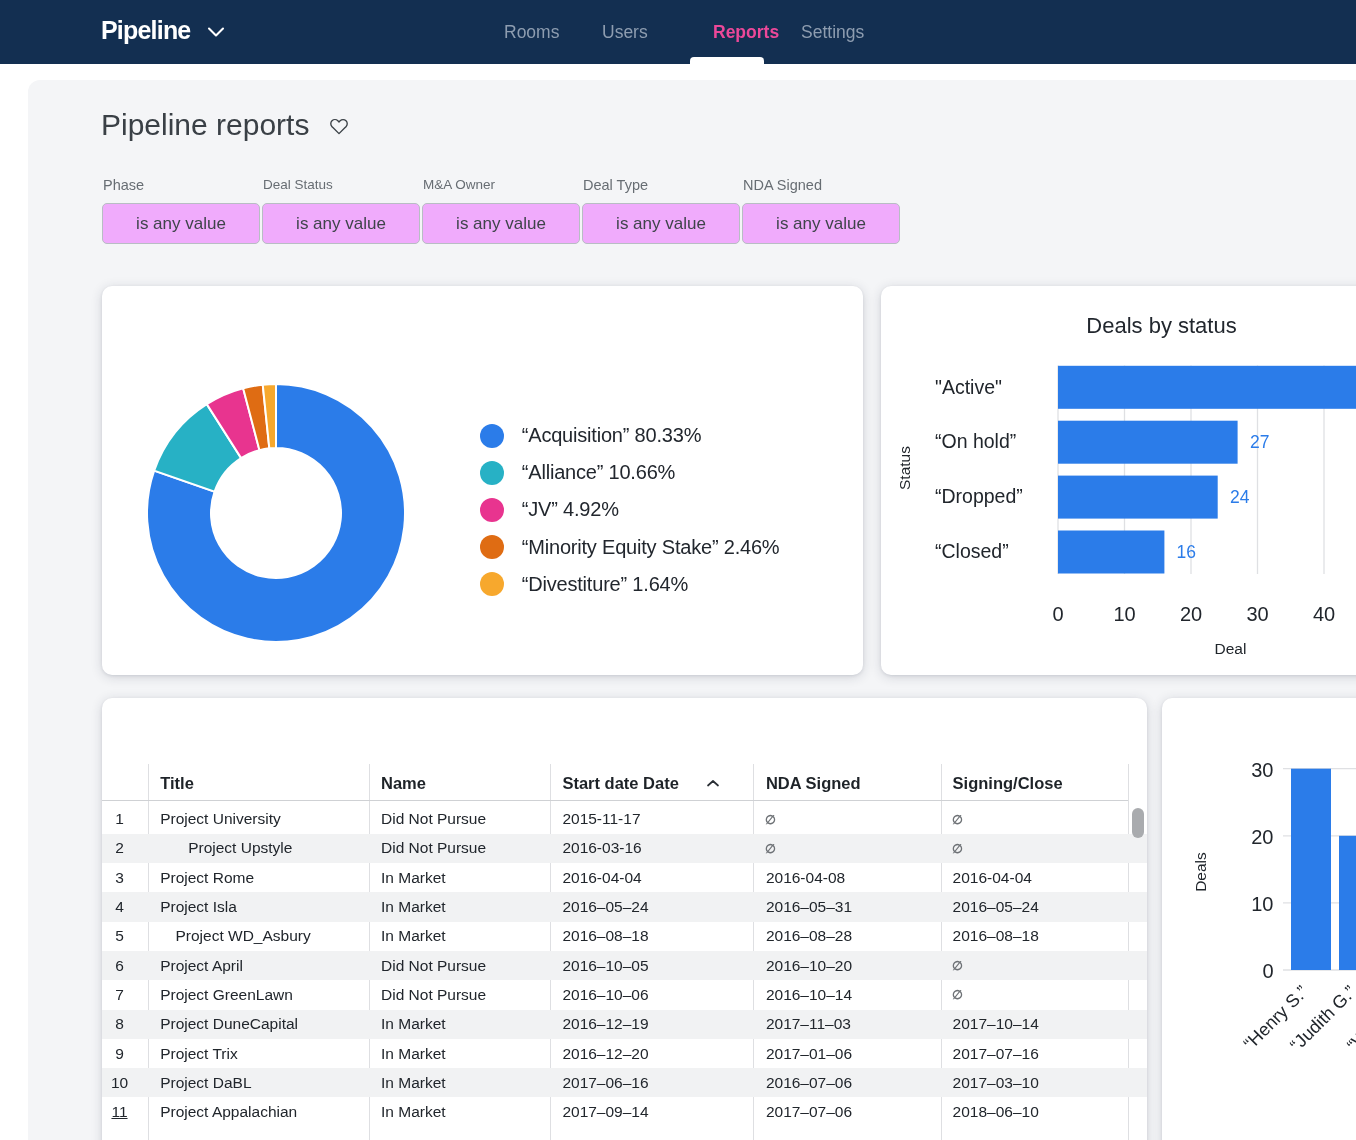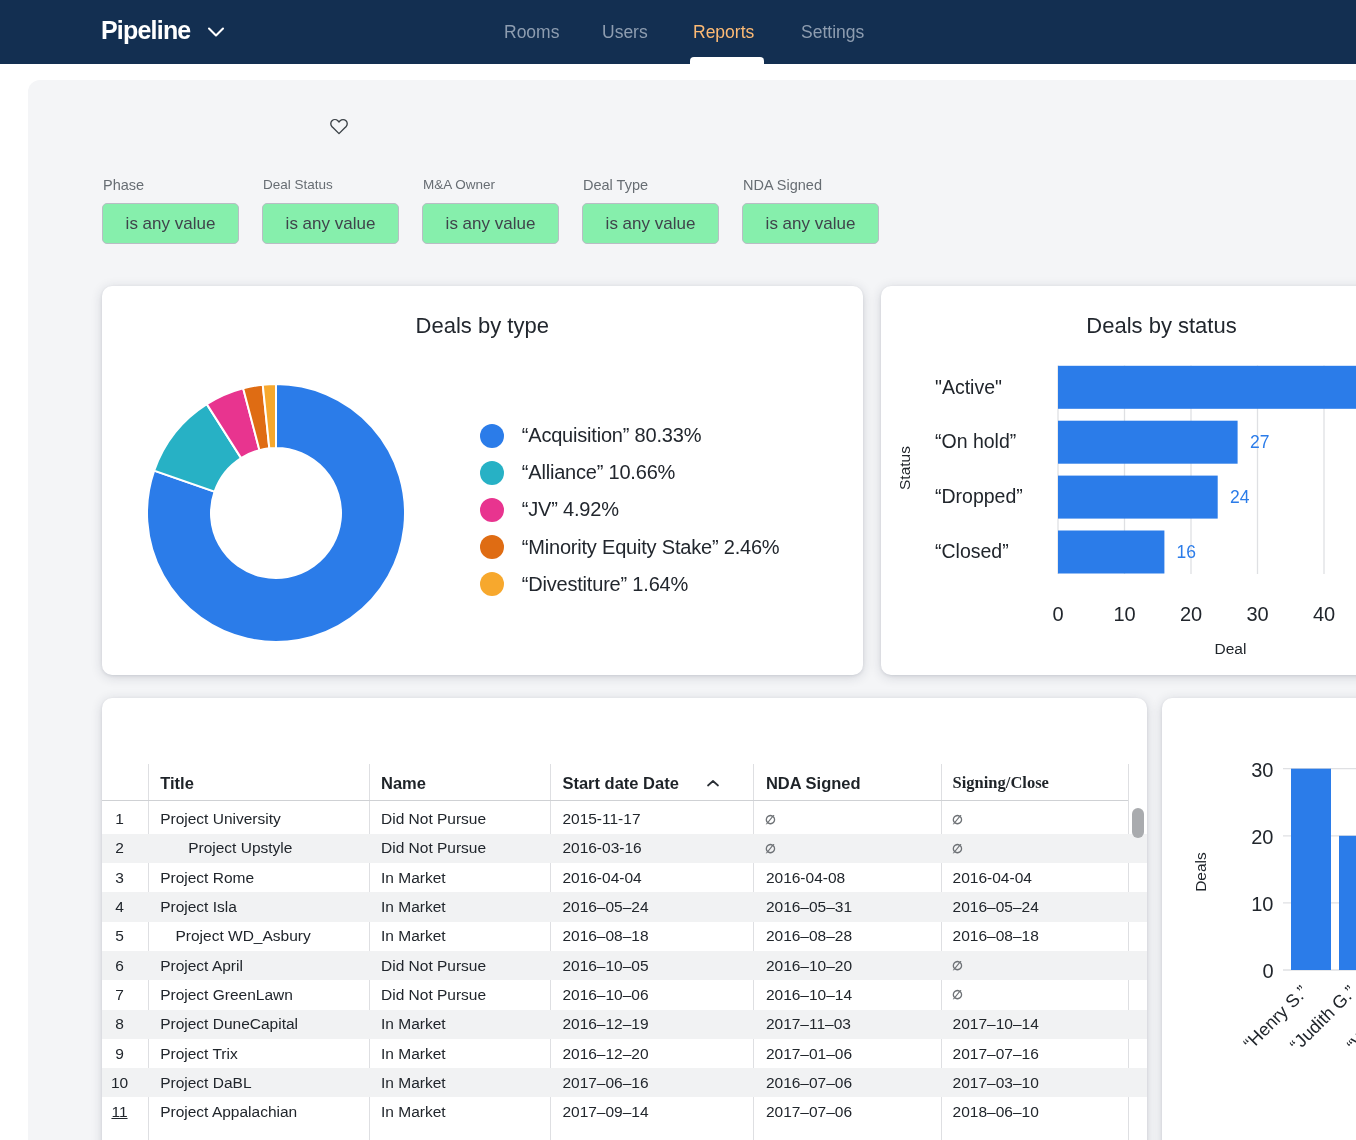--- a/index.html
+++ b/index.html
@@ -4,29 +4,29 @@
 <style>
   * { margin:0; padding:0; box-sizing:border-box; }
   html,body { width:1356px; height:1140px; overflow:hidden; background:#fff;
     font-family:"Liberation Sans", sans-serif; }
   #page { position:relative; width:1356px; height:1140px; overflow:hidden; }
   .abs { position:absolute; }
   
   #nav { position:absolute; left:0; top:0; width:1356px; height:64px; background:#132F51; }
   #brand { position:absolute; left:101px; top:16px; color:#fff; font-size:25px; font-weight:bold; letter-spacing:-0.8px; }
   .navlink { position:absolute; top:22px; font-size:17.5px; color:#8E9DB0; }
-  .navlink.active { color:#fdba74; font-weight:normal; }
+  .navlink.active { color:#ec4899; font-weight:bold;margin-left:20px; }
   #tabind { position:absolute; left:690px; top:57px; width:74px; height:7px; background:#fff; border-radius:4px 4px 0 0; }
   
   #panel { position:absolute; left:28px; top:80px; width:1328px; height:1060px; background:#F4F5F7; border-radius:12px 0 0 0; }
   
   #ptitle { position:absolute; left:101px; top:108px; font-size:30px; color:#3A4046; }
   
   .flabel { position:absolute; top:177px; color:#676D73; font-size:14px; }
-  .fbtn { position:absolute; top:203px; width:137px; height:41px; background:#86efac;
+  .fbtn { position:absolute; top:203px; width:158px; height:41px; background:#f0abfc;
     border:1.4px solid #B8BDC4; border-radius:5px; color:#3F444B; font-size:17px; font-weight:500;
     display:flex; align-items:center; justify-content:center; }
   
   .card { position:absolute; background:#fff; border-radius:10px; box-shadow:0 2px 12px rgba(30,40,65,0.16), 0 1px 3px rgba(30,40,65,0.10); }
   .ctitle { position:absolute; width:100%; text-align:center; font-size:22px; color:#22272E; }
   
   .lgrow { position:absolute; left:378.3px; height:24px; display:flex; align-items:center; }
   .lgdot { width:24px; height:24px; border-radius:50%; margin-right:18px; flex:0 0 auto; }
   .lgtxt { font-size:20px; color:#22272E; white-space:nowrap; letter-spacing:-0.2px; }
   .vline { position:absolute; top:66px; bottom:0; width:1px; background:#DEDFE2; }
@@ -52,37 +52,37 @@
     </svg>
     <div class="navlink" style="left:504px;">Rooms</div>
     <div class="navlink" style="left:602px;">Users</div>
     <div class="navlink active" style="left:693px;">Reports</div>
     <div class="navlink" style="left:801px;">Settings</div>
     <div id="tabind"></div>
   </div>
 
   <div id="panel"></div>
 
+  <div id="ptitle">Pipeline reports</div>
   <svg class="abs" style="left:329px; top:117px;" width="20" height="19" viewBox="0 0 24 24">
     <path d="M20.84 4.81a5.2 5.2 0 0 0-7.4 0L12 6.26 10.56 4.81a5.2 5.2 0 0 0-7.4 7.4l1.44 1.45L12 21.02l7.4-7.36 1.44-1.45a5.2 5.2 0 0 0 0-7.4z" fill="none" stroke="#3A4046" stroke-width="1.7" stroke-linejoin="round"></path>
   </svg>
 
   <div class="flabel" style="left:103px; font-size:14.5px;">Phase</div>
   <div class="flabel" style="left:263px; font-size:13.5px;">Deal Status</div>
   <div class="flabel" style="left:423px; font-size:13.5px;">M&amp;A Owner</div>
   <div class="flabel" style="left:583px; font-size:14.5px;">Deal Type</div>
   <div class="flabel" style="left:743px; font-size:14.5px;">NDA Signed</div>
   <div class="fbtn" style="left:102px;">is any value</div>
   <div class="fbtn" style="left:262px;">is any value</div>
   <div class="fbtn" style="left:422px;">is any value</div>
   <div class="fbtn" style="left:582px;">is any value</div>
   <div class="fbtn" style="left:742px;">is any value</div>
 
   <div class="card" id="c1" style="left:101.5px; top:286px; width:761.5px; height:388.5px;">
-    <div class="ctitle" style="top:26.5px;">Deals by type</div>
     <svg class="abs" style="left:45.8px; top:97.5px;" width="258" height="258" viewBox="0 0 258 258">
       <path d="M129.00 0.00 A129 129 0 1 1 7.15 86.66 L67.60 107.67 A65 65 0 1 0 129.00 64.00 Z" fill="#2B7CE9" stroke="#fff" stroke-width="2"></path>
       <path d="M7.15 86.66 A129 129 0 0 1 59.75 20.16 L94.11 74.16 A65 65 0 0 0 67.60 107.67 Z" fill="#27B1C5" stroke="#fff" stroke-width="2"></path>
       <path d="M59.75 20.16 A129 129 0 0 1 96.14 4.26 L112.44 66.14 A65 65 0 0 0 94.11 74.16 Z" fill="#E8348F" stroke="#fff" stroke-width="2"></path>
       <path d="M96.14 4.26 A129 129 0 0 1 115.73 0.68 L122.31 64.34 A65 65 0 0 0 112.44 66.14 Z" fill="#DF6C13" stroke="#fff" stroke-width="2"></path>
       <path d="M115.73 0.68 A129 129 0 0 1 129.00 0.00 L129.00 64.00 A65 65 0 0 0 122.31 64.34 Z" fill="#F7A82D" stroke="#fff" stroke-width="2"></path>
     </svg>
     <div class="lgrow" style="top:137.5px;">
         <span class="lgdot" style="background:#2B7CE9"></span>
         <span class="lgtxt">“Acquisition” 80.33%</span>
@@ -147,21 +147,21 @@
     <div class="vline" style="left:839.5px;"></div>
     <div class="vline" style="left:1026px;"></div>
     <div id="thead">
       <div class="cell" style="left:58.7px;">Title</div>
       <div class="cell" style="left:279.5px;">Name</div>
       <div class="cell" style="left:460.9px;">Start date Date</div>
       <svg class="abs" style="left:604.5px; top:12px;" width="14" height="9" viewBox="0 0 14 9">
           <polyline points="2,6.5 7,2 12,6.5" fill="none" stroke="#2A2F35" stroke-width="1.7" stroke-linecap="round" stroke-linejoin="round"></polyline>
         </svg>
       <div class="cell" style="left:664.4px;">NDA Signed</div>
-      <div class="cell" style="left:851.1px;font-family:Liberation Serif, serif;">Signing/Close</div>
+      <div class="cell" style="left:851.1px;">Signing/Close</div>
     </div>
     <div id="theadline"></div>
     <div class="hrow" style="top:107.0px;">
       <div class="cell rownum" style="left:0; width:36px;">1</div>
       <div class="cell" style="left:58.7px;">Project University</div>
       <div class="cell" style="left:279.5px;">Did Not Pursue</div>
       <div class="cell" style="left:460.9px;">2015-11-17</div>
       <div class="cell nullv" style="left:663.4px;">∅</div>
       <div class="cell nullv" style="left:850.6px;">∅</div>
     </div>

